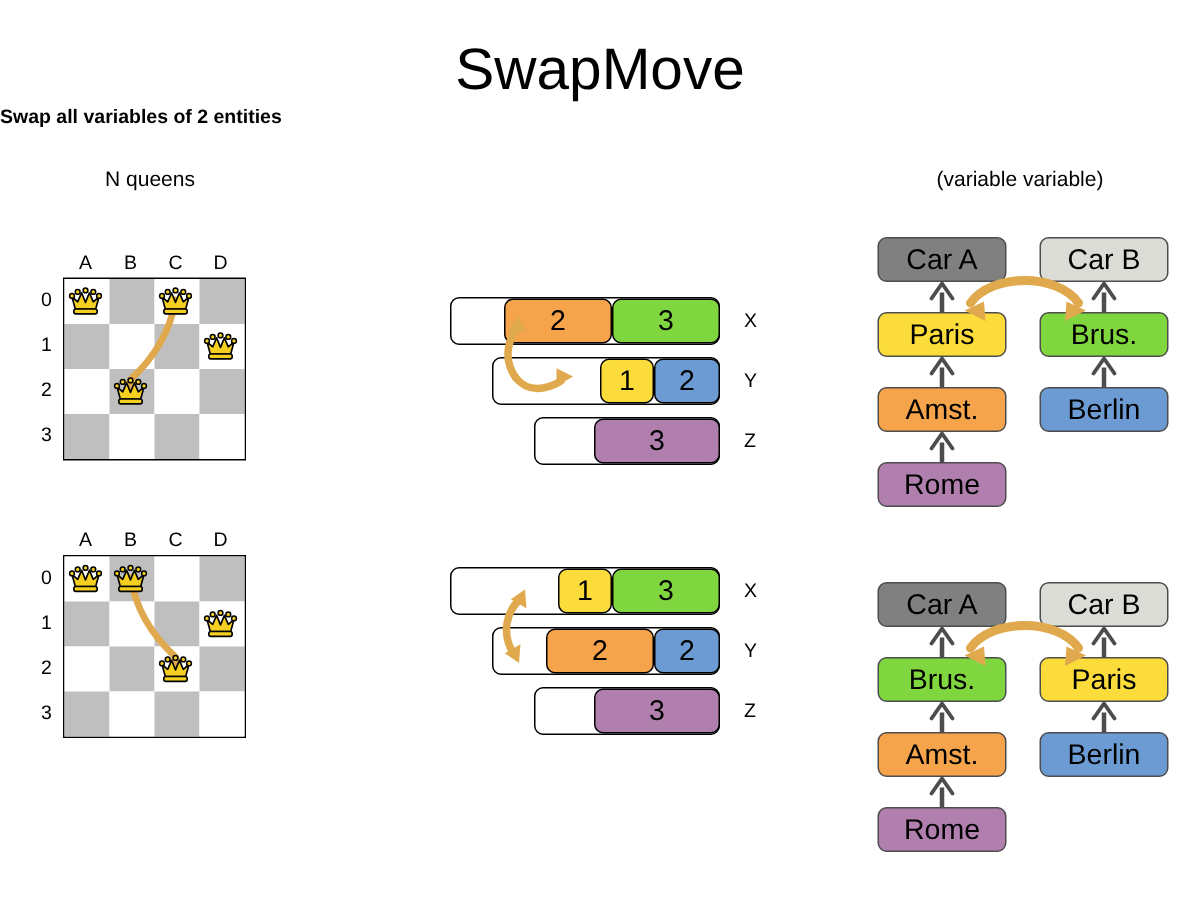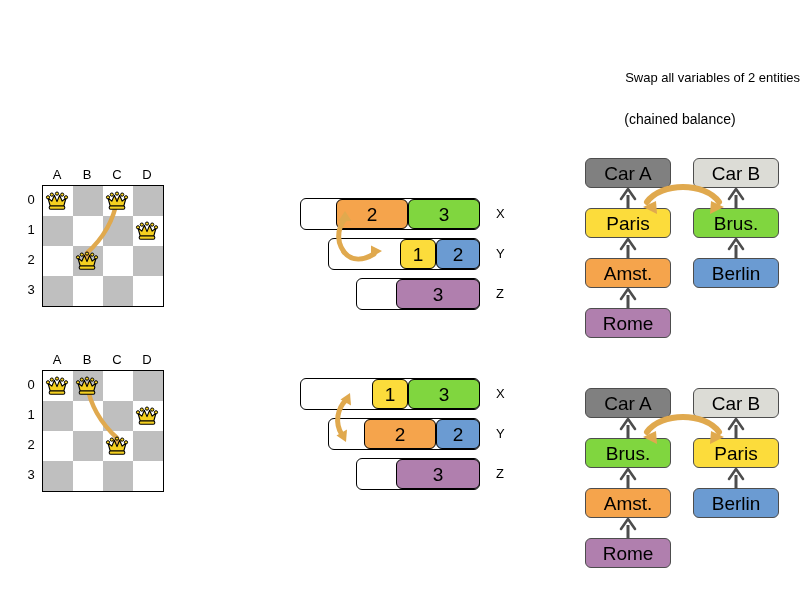--- a/index.html
+++ b/index.html
@@ -9,22 +9,22 @@
     color:#000;overflow:hidden;position:relative;
   }
   .page{position:relative;width:800px;height:600px;}
 
   
   #title{
     position:absolute;left:0;top:24px;width:800px;text-align:center;
     font-size:39px;font-weight:400;letter-spacing:0px;line-height:46px;
   }
   #subtitle{
-    position:absolute;left:0;top:70px;width:800px;text-align:right;
-    font-size:13px;font-weight:400;line-height:16px;
+    position:absolute;left:0;top:70px;width:800px;text-align:left;
+    font-size:13px;font-weight:700;line-height:16px;
   }
   .col-head{
     position:absolute;text-align:center;font-size:14px;line-height:18px;
   }
   #head-queens{left:10px;top:110px;width:180px;}
   #head-cloud{left:310px;top:110px;width:180px;}
   #head-vrp{left:590px;top:110px;width:180px;}
 
   
   .chess-wrap{position:absolute;}
@@ -72,24 +72,26 @@
     display:flex;align-items:center;justify-content:center;
     font-size:19px;line-height:19px;color:#000;
   }
   .vrp-svg{position:absolute;left:0;top:0;width:200px;height:200px;pointer-events:none;}
 </style>
 </head>
 <body>
 
 <div class="page">
 
+  <div id="title">SwapMove</div>
   <div id="subtitle">Swap all variables of 2 entities</div>
 
+  <div class="col-head" id="head-queens">N queens</div>
   <div class="col-head" id="head-vrp">
-    <div>(chained balance)</div>
+    <div>(variable variable)</div>
   </div>
 
   <div class="chess-wrap" id="chess-before" style="left:22px;top:165px;width:180px;height:170px;">
       <div class="chess-board">
         <div class="cell light" style="left: 0px; top: 0px;"></div>
         <div class="cell dark" style="left: 30px; top: 0px;"></div>
         <div class="cell light" style="left: 60px; top: 0px;"></div>
         <div class="cell dark" style="left: 90px; top: 0px;"></div>
         <div class="cell dark" style="left: 0px; top: 30px;"></div>
         <div class="cell light" style="left: 30px; top: 30px;"></div>

